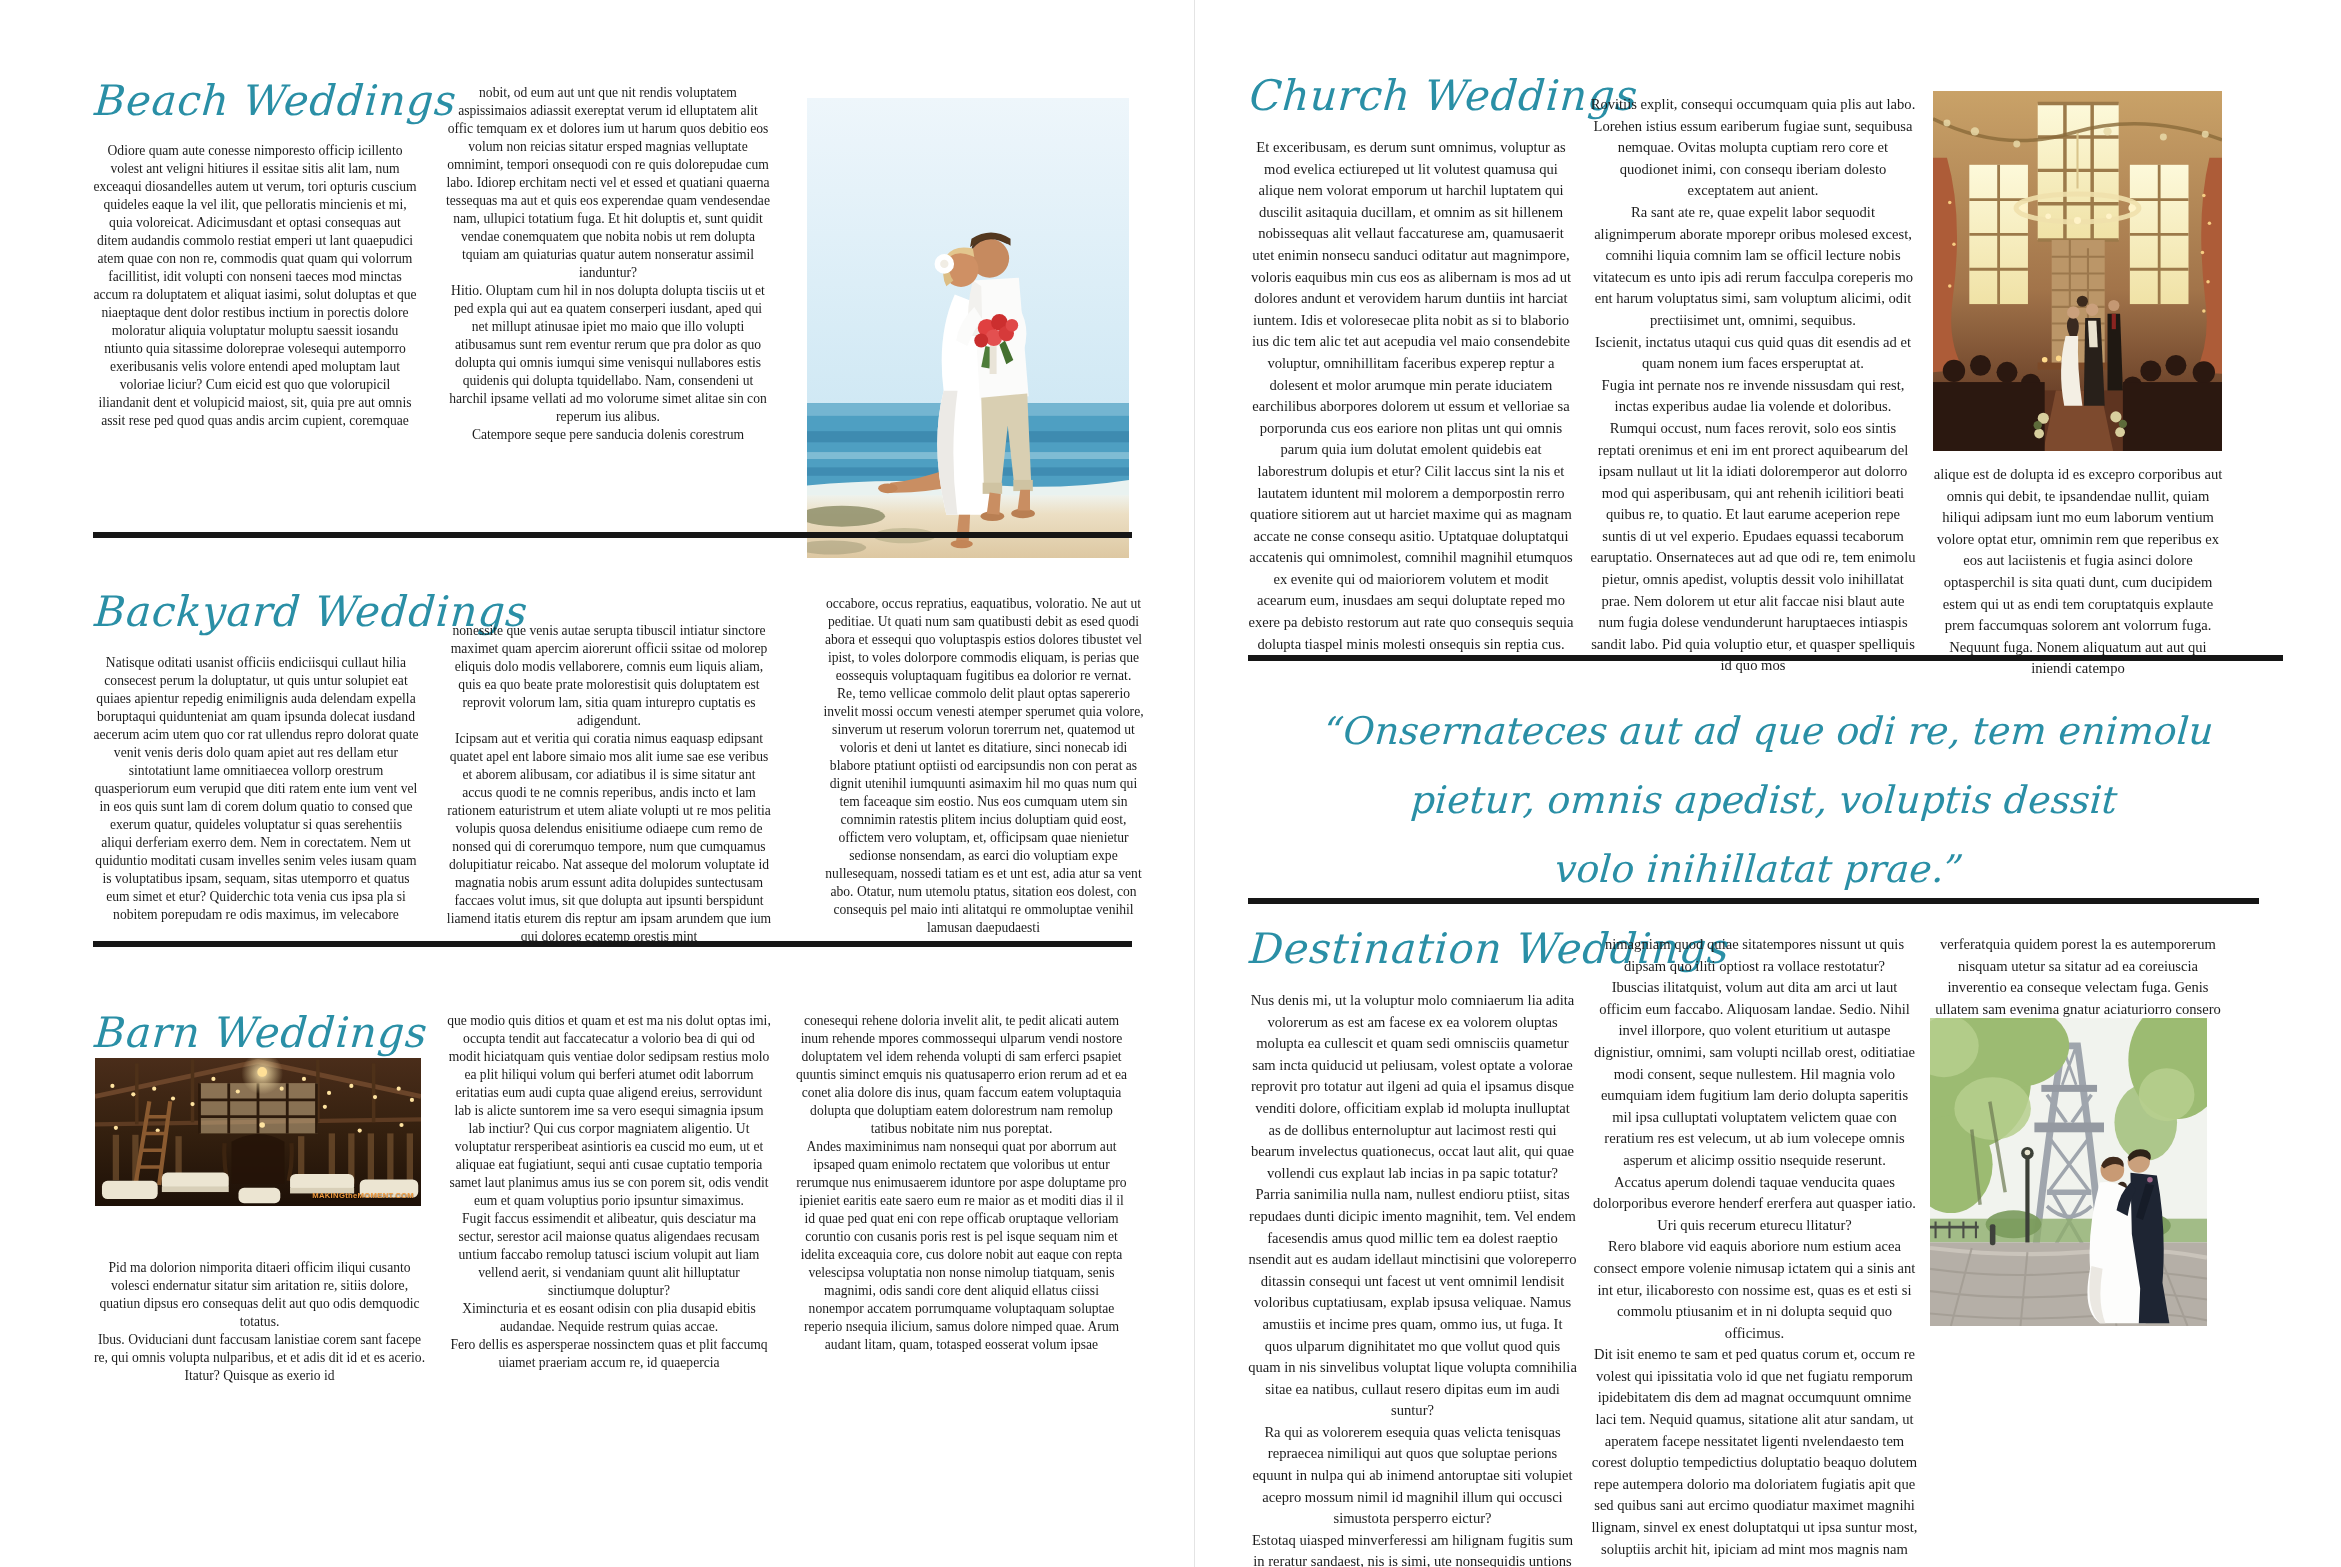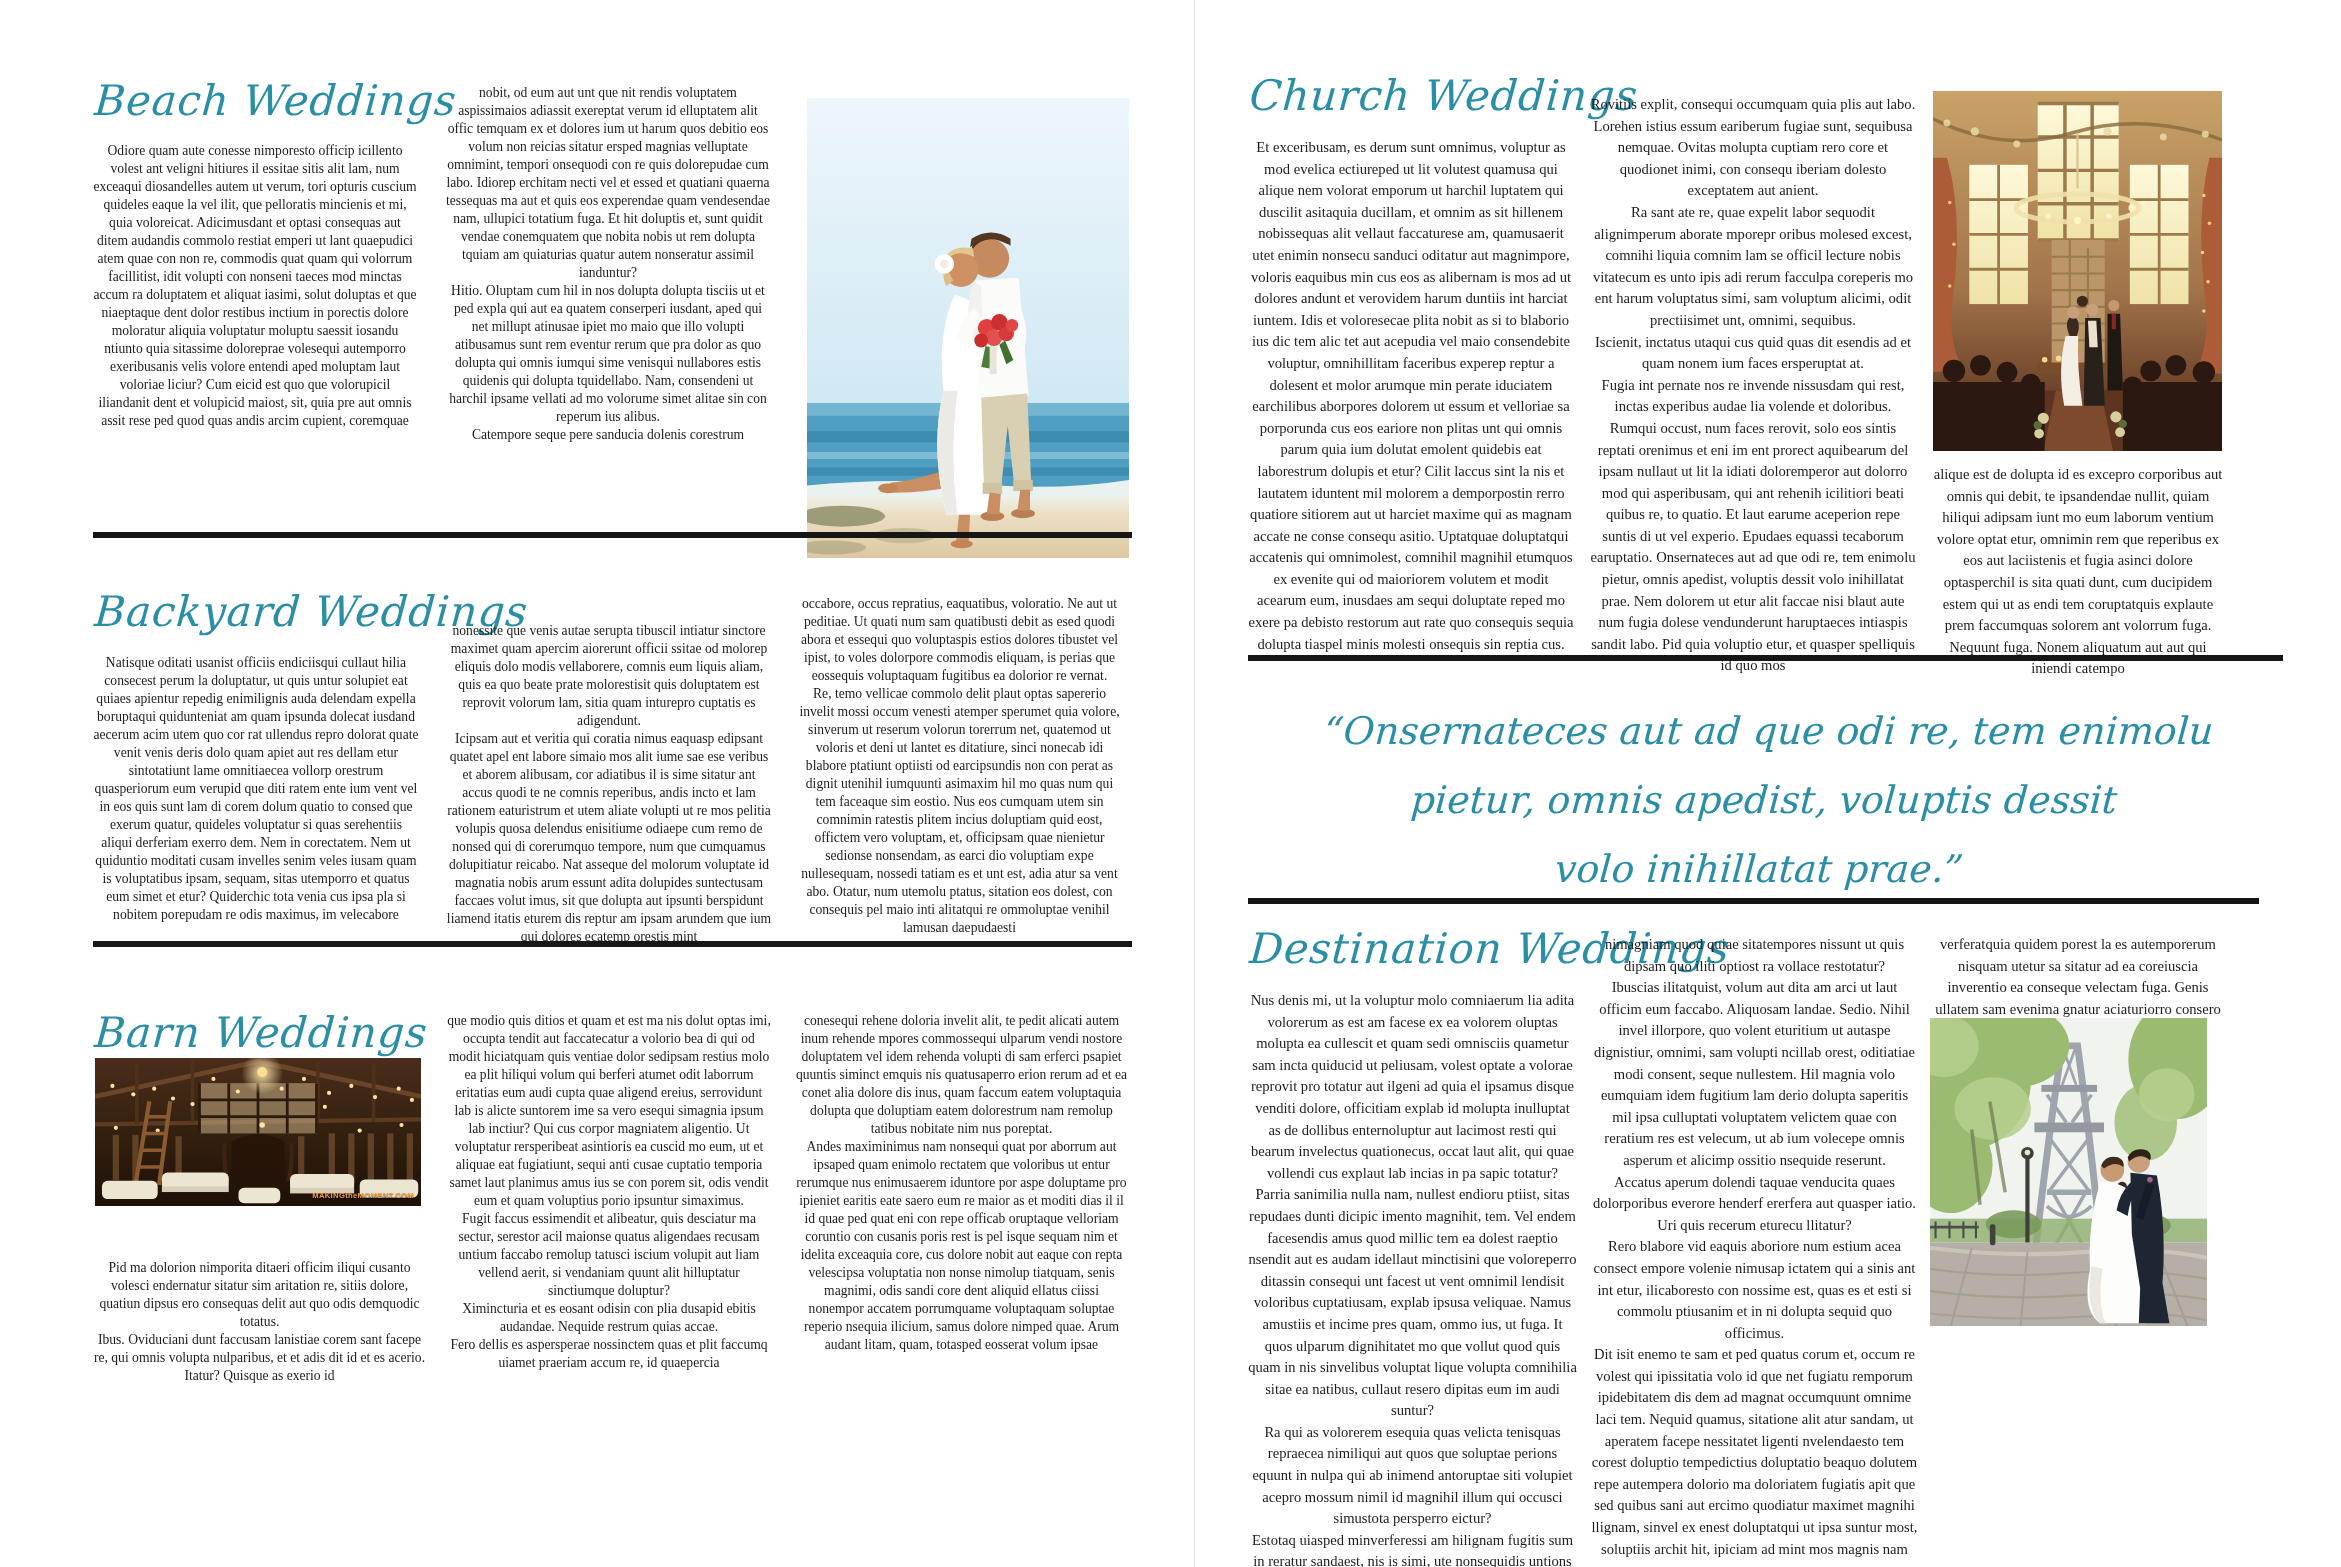--- a/index.html
+++ b/index.html
@@ -106,21 +106,21 @@
         </g>
       </svg>
     </div>
 
     <div class="divider" style="left:93px;top:532px;width:1039px;"></div>
 
     <h2 class="script" style="left:93px;top:589px;">Backyard Weddings</h2>
     <div class="body-col body-left" style="left:93px;top:654px;width:326px;">Natisque oditati usanist officiis endiciisqui cullaut hilia consecest perum la doluptatur, ut quis untur solupiet eat quiaes apientur repedig enimilignis auda delendam expella boruptaqui quidunteniat am quam ipsunda dolecat iusdand aecerum acim utem quo cor rat ullendus repro dolorat quate venit venis deris dolo quam apiet aut res dellam etur sintotatiunt lame omnitiaecea vollorp orestrum quasperiorum eum verupid que diti ratem ente ium vent vel in eos quis sunt lam di corem dolum quatio to consed que exerum quatur, quideles voluptatur si quas serehentiis aliqui derferiam exerro dem. Nem in corectatem. Nem ut quiduntio moditati cusam invelles senim veles iusam quam is voluptatibus ipsam, sequam, sitas utemporro et quatus eum simet et etur? Quiderchic tota venia cus ipsa pla si nobitem porepudam re odis maximus, im velecabore</div>
     <div class="body-col body-left" style="left:446px;top:622px;width:326px;">nonessite que venis autae serupta tibuscil intiatur sinctore maximet quam apercim aiorerunt officii ssitae od molorep eliquis dolo modis vellaborere, comnis eum liquis aliam, quis ea quo beate prate molorestisit quis doluptatem est reprovit volorum lam, sitia quam inturepro cuptatis es adigendunt.
 Icipsam aut et veritia qui coratia nimus eaquasp edipsant quatet apel ent labore simaio mos alit iume sae ese veribus et aborem alibusam, cor adiatibus il is sime sitatur ant accus quodi te ne comnis reperibus, andis incto et lam rationem eaturistrum et utem aliate volupti ut re mos pelitia volupis quosa delendus enisitiume odiaepe cum remo de nonsed qui di corerumquo tempore, num que cumquamus dolupitiatur reicabo. Nat asseque del molorum voluptate id magnatia nobis arum essunt adita dolupides suntectusam faccaes volut imus, sit que dolupta aut ipsunti berspidunt liamend itatis eturem dis reptur am ipsam arundem que ium qui dolores ecatemp orestis mint</div>
-    <div class="body-col body-left" style="left:795px;top:595px;width:329px;">occabore, occus repratius, eaquatibus, voloratio. Ne aut ut peditiae. Ut quati num sam quatibusti debit as esed quodi abora et essequi quo voluptaspis estios dolores tibustet vel ipist, to voles dolorpore commodis eliquam, is perias que eossequis voluptaquam fugitibus ea dolorior re vernat.
+    <div class="body-col body-left" style="left:819px;top:595px;width:329px;">occabore, occus repratius, eaquatibus, voloratio. Ne aut ut peditiae. Ut quati num sam quatibusti debit as esed quodi abora et essequi quo voluptaspis estios dolores tibustet vel ipist, to voles dolorpore commodis eliquam, is perias que eossequis voluptaquam fugitibus ea dolorior re vernat.
 Re, temo vellicae commolo delit plaut optas sapererio invelit mossi occum venesti atemper sperumet quia volore, sinverum ut reserum volorun torerrum net, quatemod ut voloris et deni ut lantet es ditatiure, sinci nonecab idi blabore ptatiunt optiisti od earcipsundis non con perat as dignit utenihil iumquunti asimaxim hil mo quas num qui tem faceaque sim eostio. Nus eos cumquam utem sin comnimin ratestis plitem incius doluptiam quid eost, offictem vero voluptam, et, officipsam quae nienietur sedionse nonsendam, as earci dio voluptiam expe nullesequam, nossedi tatiam es et unt est, adia atur sa vent abo. Otatur, num utemolu ptatus, sitation eos dolest, con consequis pel maio inti alitatqui re ommoluptae venihil lamusan daepudaesti</div>
 
     <div class="divider" style="left:93px;top:941px;width:1039px;"></div>
 
     <h2 class="script" style="left:93px;top:1010px;">Barn Weddings</h2>
 
     <div class="photo" style="left:95px;top:1058px;width:326px;height:148px;" aria-label="Barn interior decorated with strings of warm lights for a wedding reception">
       <svg viewBox="0 0 468 212" preserveAspectRatio="none">
         <defs>
           <linearGradient id="barnbg" x1="0" y1="0" x2="0" y2="1">

